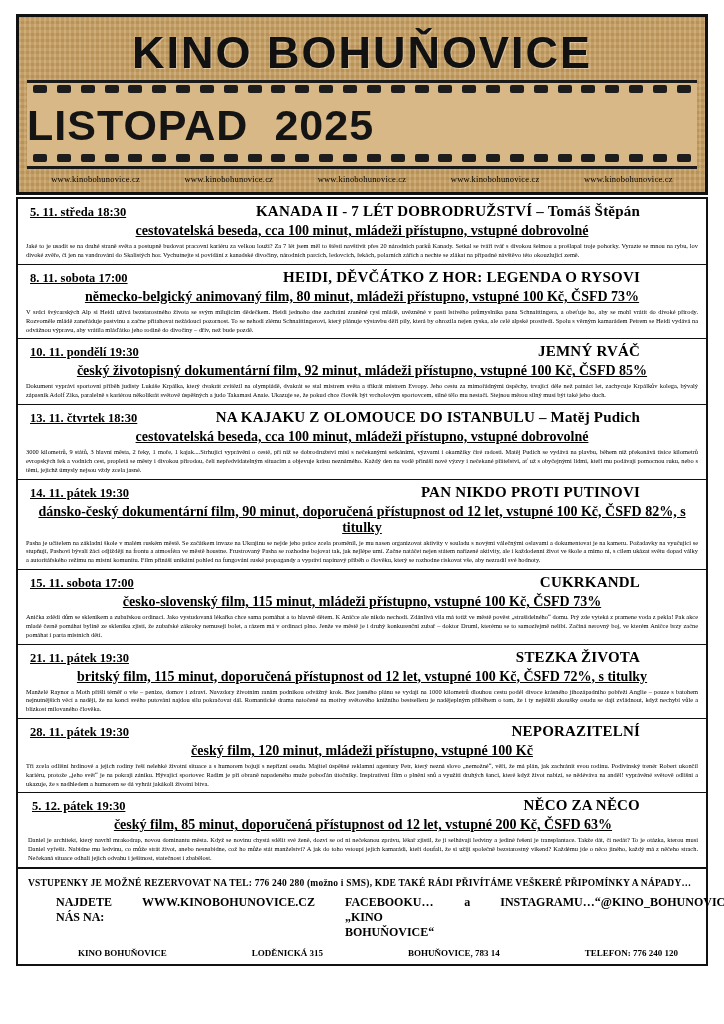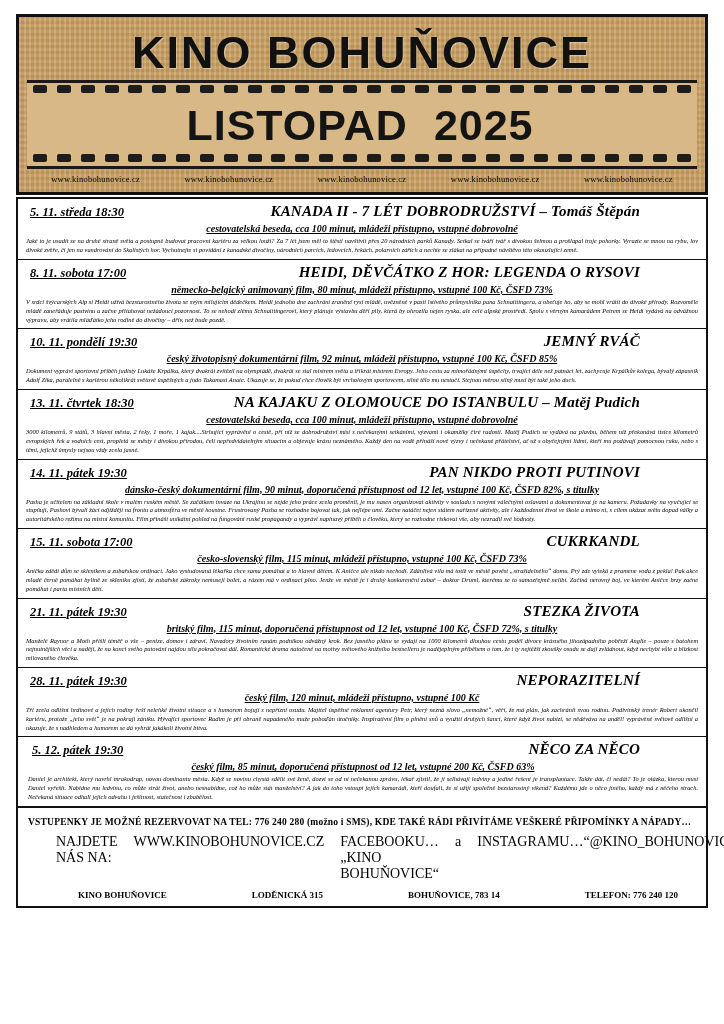--- a/index.html
+++ b/index.html
@@ -56,21 +56,21 @@
     justify-content: space-between;
     padding: 0 6px;
   }
   .perf i {
     display: block;
     width: 14px; height: 8px;
     background: #1d1d1d;
     border-radius: 2px;
   }
   .month-row {
-    text-align: center;
+    text-align: left;
     font-family: "Liberation Sans", sans-serif;
     font-weight: bold;
     font-size: 43px;
     letter-spacing: 1px;
     color: #141414;
     padding: 6px 4px 4px 0;
   }
   .month-row .yr { margin-left: 26px; }
 
   .web-row {
@@ -84,21 +84,20 @@
   }
 
   
   .program {
     border: 2px solid #111;
     margin-top: 2px;
   }
   .event {
     border-bottom: 1.5px solid #111;
     padding: 3px 6px 4px 6px;
-    font-style: italic;
   }
   .event:last-child { border-bottom: none; padding-left: 8px; }
   .ev-head {
     display: flex;
     align-items: baseline;
     gap: 10px;
     padding: 1px 0 2px 0;
   }
   .ev-date {
     font-family: "Liberation Serif", serif;
@@ -114,21 +113,21 @@
     font-family: "Liberation Serif", serif;
     font-weight: bold;
     font-size: 15px;
     letter-spacing: 0.2px;
     padding-right: 60px;
   }
   .ev-sub {
     text-align: center;
     font-family: "Liberation Serif", serif;
     font-weight: bold;
-    font-size: 10px;
+    font-size: 14px;
     text-decoration: underline;
     margin: 1px 0 3px 0;
   }
   .ev-body {
     font-family: "Liberation Serif", serif;
     font-size: 6.4px;
     line-height: 1.38;
     text-align: justify;
     padding: 0 2px;
   }
@@ -141,24 +140,24 @@
     font-family: "Liberation Serif", serif;
   }
   .f-line1 {
     text-align: left;
     font-weight: bold;
     font-size: 9.5px;
     letter-spacing: 0.2px;
     padding: 2px 0 7px 0;
   }
   .f-line2 {
-    font-weight: normal;
-    font-size: 14px;
-    display: flex;
-    gap: 16px;
+    font-weight: bold;
+    font-size: 12px;
+    display: flex;
+    gap: 30px;
     align-items: baseline;
     padding-left: 28px;
     padding-bottom: 8px;
   }
   .f-line2 .lbl { }
   .f-line3 {
     font-weight: bold;
     font-size: 9px;
     display: flex;
     justify-content: space-between;

